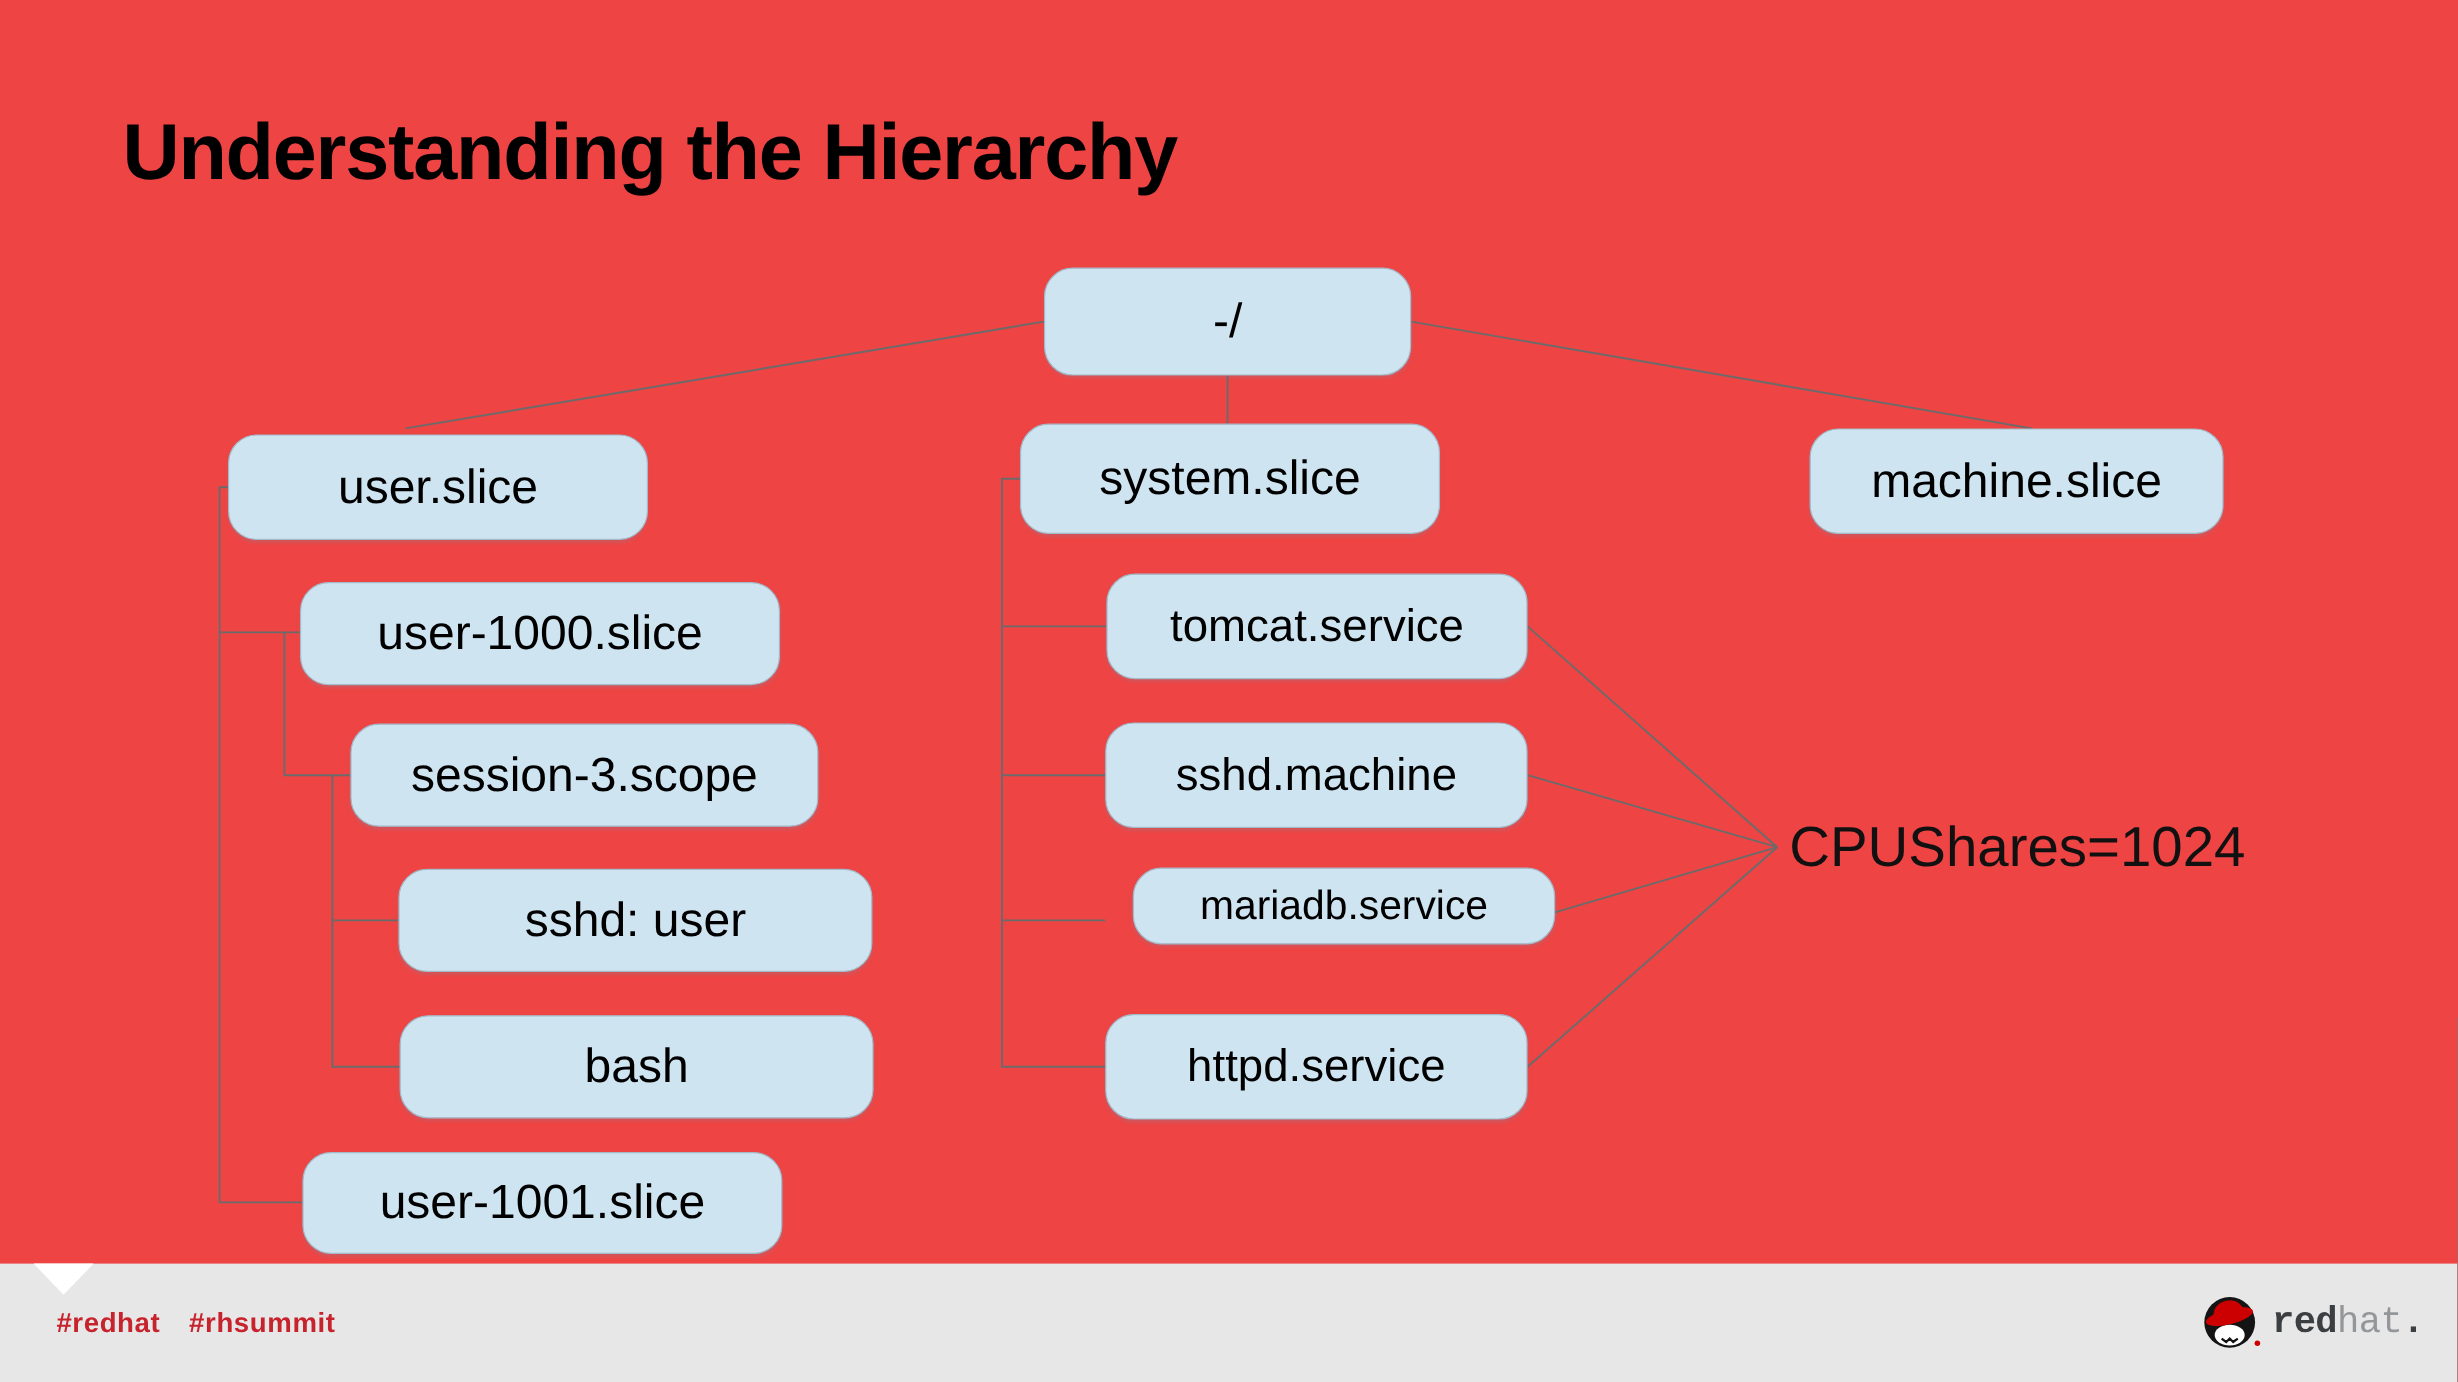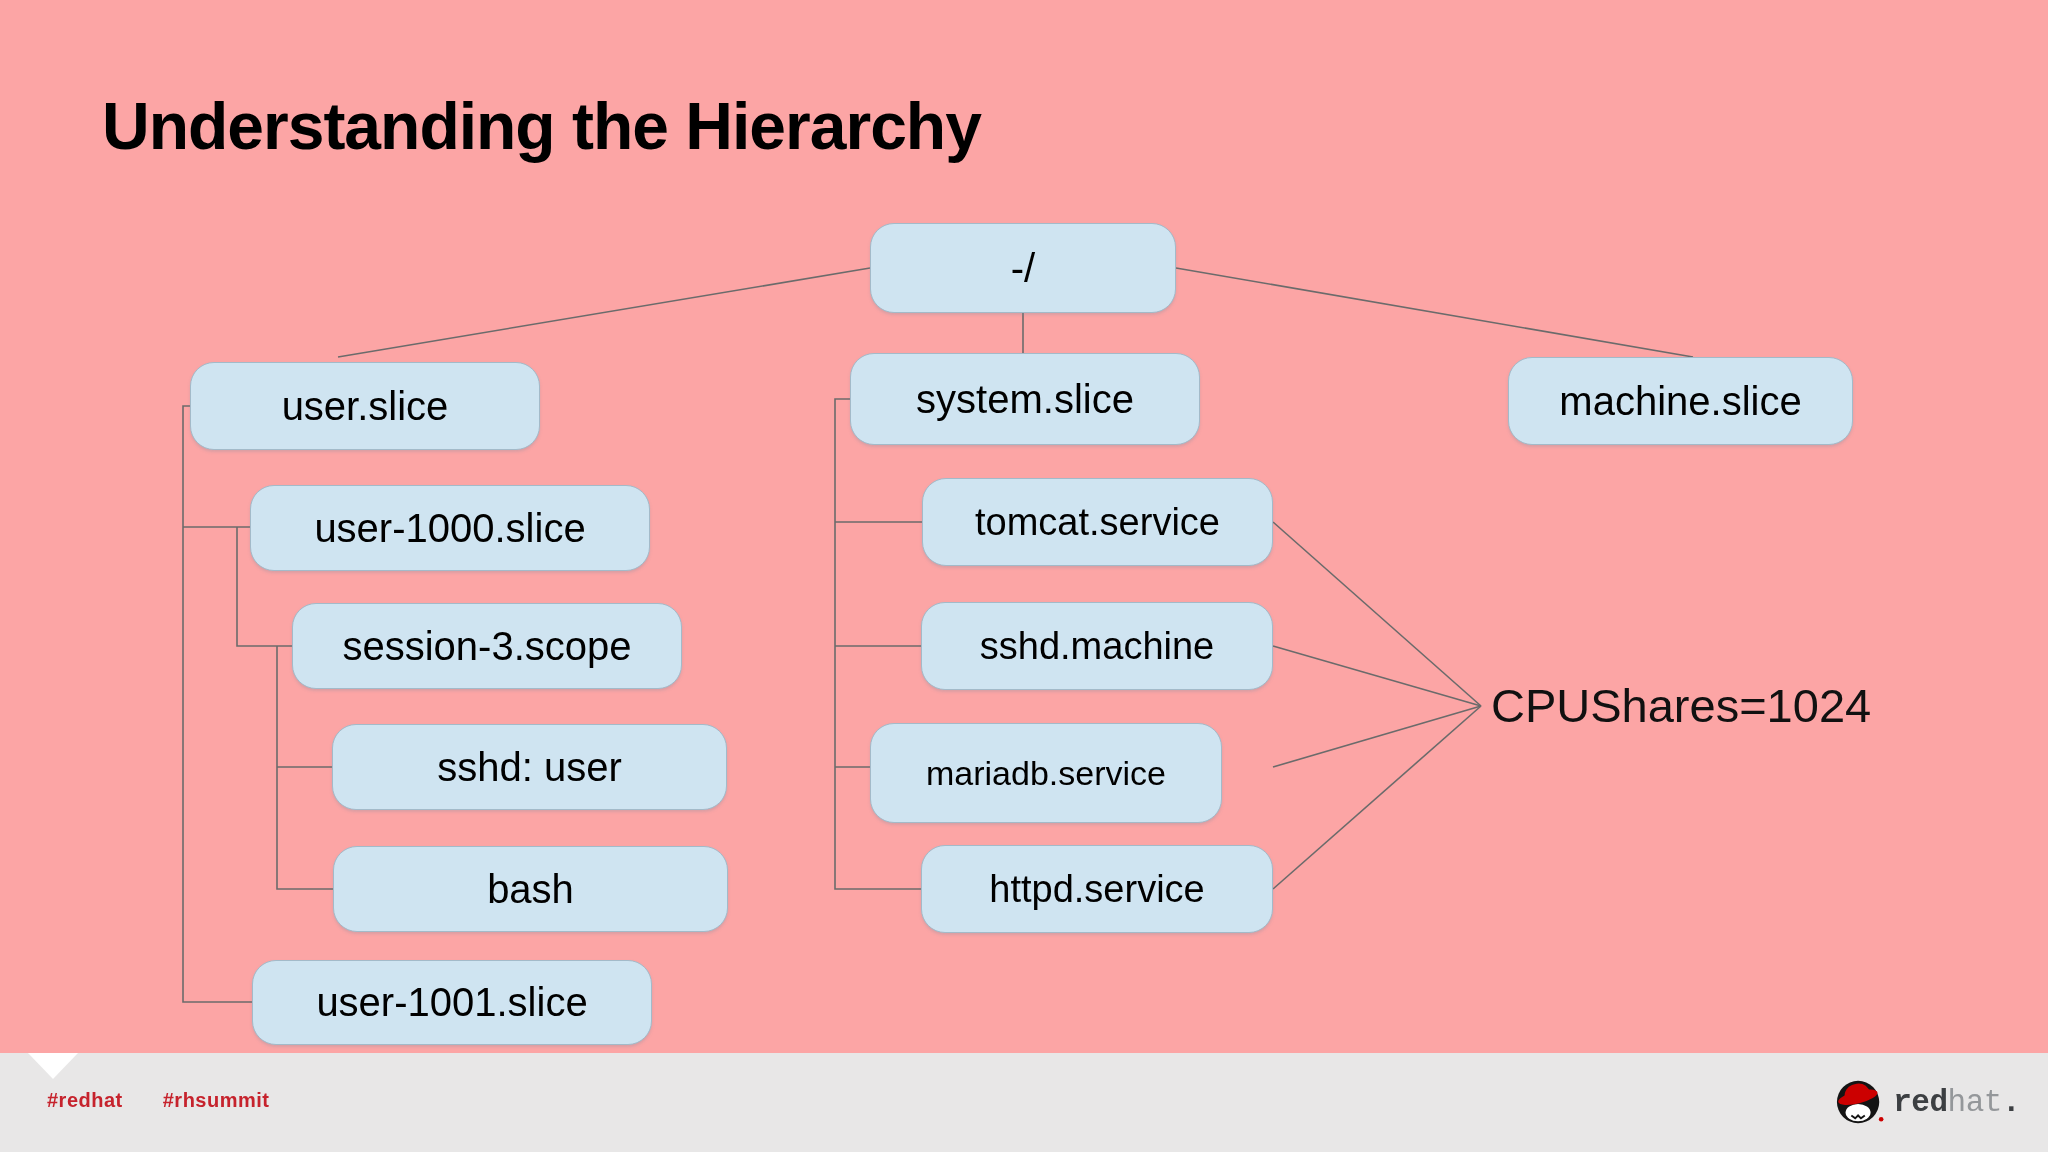--- a/index.html
+++ b/index.html
@@ -1,19 +1,19 @@
 <!DOCTYPE html>
 <html><head>
 <meta charset="utf-8">
 <style>
   html,body{margin:0;padding:0;background:#777;}
   .slide{
     position:relative;
     width:2048px;height:1152px;
-    background:#fca5a5;
+    background:#ef4444;
     overflow:hidden;
     font-family:"Liberation Sans","DejaVu Sans",sans-serif;
   }
   .title{
     position:absolute;left:102px;top:88px;
     font-size:66px;font-weight:700;color:#000;
     letter-spacing:-1px;white-space:nowrap;margin:0;
   }
   .edges{position:absolute;left:0;top:0;width:2048px;height:1152px;}
   .edges path{stroke:#6b6b6b;stroke-width:1.6;fill:none;}
@@ -32,42 +32,42 @@
   .n-root{left:870px;top:223px;width:306px;height:90px;}
   .n-user-slice{left:190px;top:362px;width:350px;height:88px;}
   .n-user-1000-slice{left:250px;top:485px;width:400px;height:86px;}
   .n-session-3-scope{left:292px;top:603px;width:390px;height:86px;}
   .n-sshd-user{left:332px;top:724px;width:395px;height:86px;}
   .n-bash{left:333px;top:846px;width:395px;height:86px;}
   .n-user-1001-slice{left:252px;top:960px;width:400px;height:85px;}
   .n-system-slice{left:850px;top:353px;width:350px;height:92px;}
   .n-tomcat-service{left:922px;top:478px;width:351px;height:88px;font-size:38px;}
   .n-sshd-service{left:921px;top:602px;width:352px;height:88px;font-size:38px;}
-  .n-mariadb-service{left:870px;top:723px;width:352px;height:100px;font-size:34px;}
+  .n-mariadb-service{left:944px;top:723px;width:352px;height:64px;font-size:34px;}
   .n-httpd-service{left:921px;top:845px;width:352px;height:88px;font-size:38px;}
   .n-machine-slice{left:1508px;top:357px;width:345px;height:88px;}
   .annotation{
     position:absolute;left:1491px;top:678px;
     font-size:47px;color:#111;white-space:nowrap;
   }
   .footer{
     position:absolute;left:0;top:1053px;width:2048px;height:99px;
     background:#e8e7e7;
   }
   .footer-notch{
     position:absolute;left:28px;top:0;
     width:0;height:0;
     border-left:25px solid transparent;
     border-right:25px solid transparent;
     border-top:26px solid #ffffff;
   }
   .hashtags{
     position:absolute;left:47px;top:36px;
-    display:flex;gap:40px;
-    font-size:20px;font-weight:700;color:#c6232d;
+    display:flex;gap:24px;
+    font-size:23px;font-weight:700;color:#c6232d;
     letter-spacing:0.5px;
   }
   .logo{
     position:absolute;right:28px;top:24px;
     display:flex;align-items:center;gap:8px;font-family:Liberation Mono, monospace;
   }
   .logo-word{font-size:31px;letter-spacing:-0.5px;white-space:nowrap;}
   .logo-word .w-red{font-weight:700;color:#3c3f42;}
   .logo-word .w-hat{font-weight:400;color:#94979a;}
   .logo-word .w-dot{font-weight:700;color:#3c3f42;}

